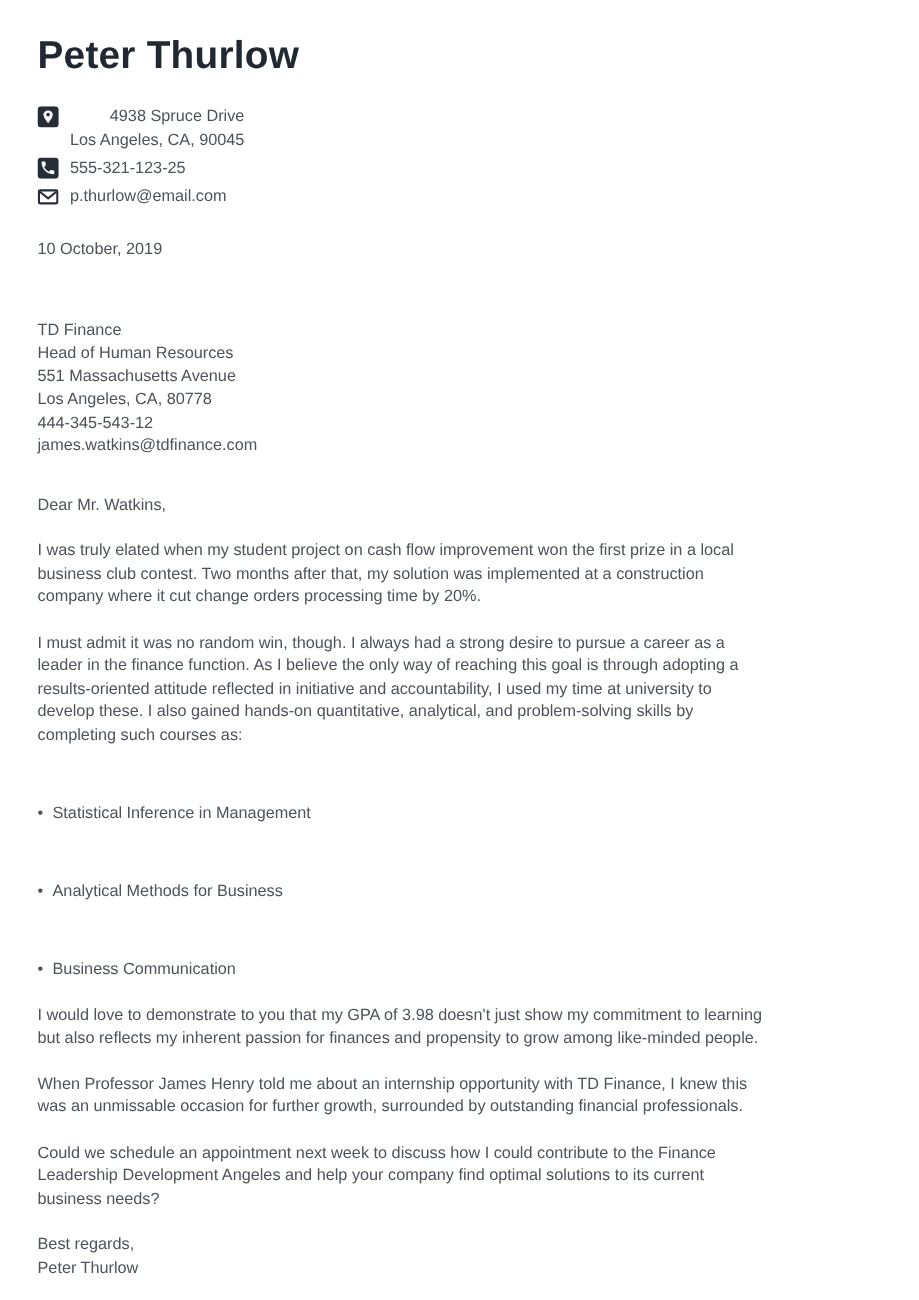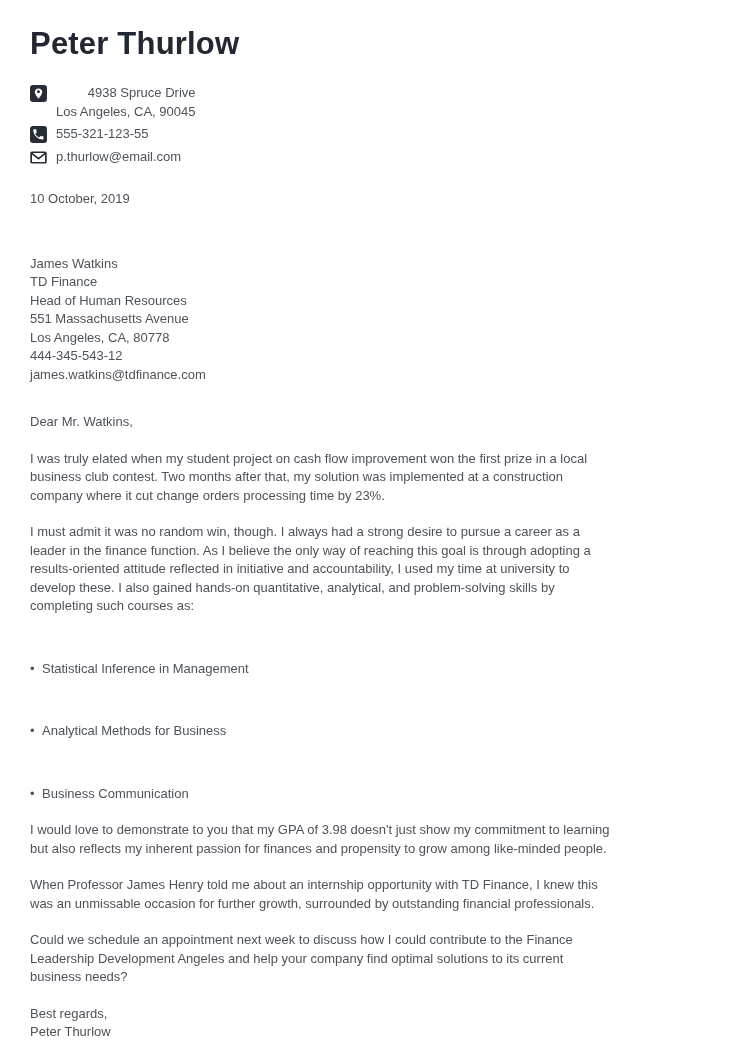--- a/index.html
+++ b/index.html
@@ -88,53 +88,52 @@
     </div>
 
     <div class="contact-row">
       <span class="badge">
         <svg viewBox="0 0 24 24" aria-hidden="true">
           <rect x="0" y="0" width="24" height="24" rx="4.5" fill="#262d36"></rect>
           <path fill="#ffffff" transform="translate(2.2,2.2) scale(0.8)" d="M6.62 10.79c1.44 2.83 3.76 5.14 6.59 6.59l2.2-2.21c.27-.27.67-.36 1.02-.24 1.12.37 2.33.57 3.57.57.55 0 1 .45 1 1V20c0 .55-.45 1-1 1-9.39 0-17-7.61-17-17 0-.55.45-1 1-1h3.5c.55 0 1 .45 1 1 0 1.25.2 2.45.57 3.57.11.35.03.74-.25 1.02l-2.2 2.2z"></path>
         </svg>
       </span>
       <div class="contact-lines">
-        <div>555-321-123-55</div>
+        <div>555-321-123-25</div>
       </div>
     </div>
 
     <div class="contact-row">
       <span class="badge">
         <svg viewBox="0 0 24 24" aria-hidden="true">
           <rect x="1.6" y="4.6" width="20.8" height="14.8" rx="1.2" fill="#ffffff" stroke="#262d36" stroke-width="2.4"></rect>
           <path d="M2.6 6.2 L12 13.6 L21.4 6.2" fill="none" stroke="#262d36" stroke-width="2.4"></path>
         </svg>
       </span>
       <div class="contact-lines">
         <div>p.thurlow@email.com</div>
       </div>
     </div>
 
   </div>
 
   <p class="date">10 October, 2019</p>
 
   <div class="recipient">
-    <div>James Watkins</div>
     <div>TD Finance</div>
     <div>Head of Human Resources</div>
     <div>551 Massachusetts Avenue</div>
     <div>Los Angeles, CA, 80778</div>
     <div>444-345-543-12</div>
     <div>james.watkins@tdfinance.com</div>
   </div>
 
   <p class="para">Dear Mr. Watkins,</p>
 
-  <p class="para">I was truly elated when my student project on cash flow improvement won the first prize in a local business club contest. Two months after that, my solution was implemented at a construction company where it cut change orders processing time by 23%.</p>
+  <p class="para">I was truly elated when my student project on cash flow improvement won the first prize in a local business club contest. Two months after that, my solution was implemented at a construction company where it cut change orders processing time by 20%.</p>
 
   <p class="para tight">I must admit it was no random win, though. I always had a strong desire to pursue a career as a leader in the finance function. As I believe the only way of reaching this goal is through adopting a results-oriented attitude reflected in initiative and accountability, I used my time at university to develop these. I also gained hands-on quantitative, analytical, and problem-solving skills by completing such courses as:</p>
 
   <ul class="courses">
     <li>Statistical Inference in Management</li>
     <li>Analytical Methods for Business</li>
     <li>Business Communication</li>
   </ul>
 
   <p class="para">I would love to demonstrate to you that my GPA of 3.98 doesn't just show my commitment to learning but also reflects my inherent passion for finances and propensity to grow among like-minded people.</p>

